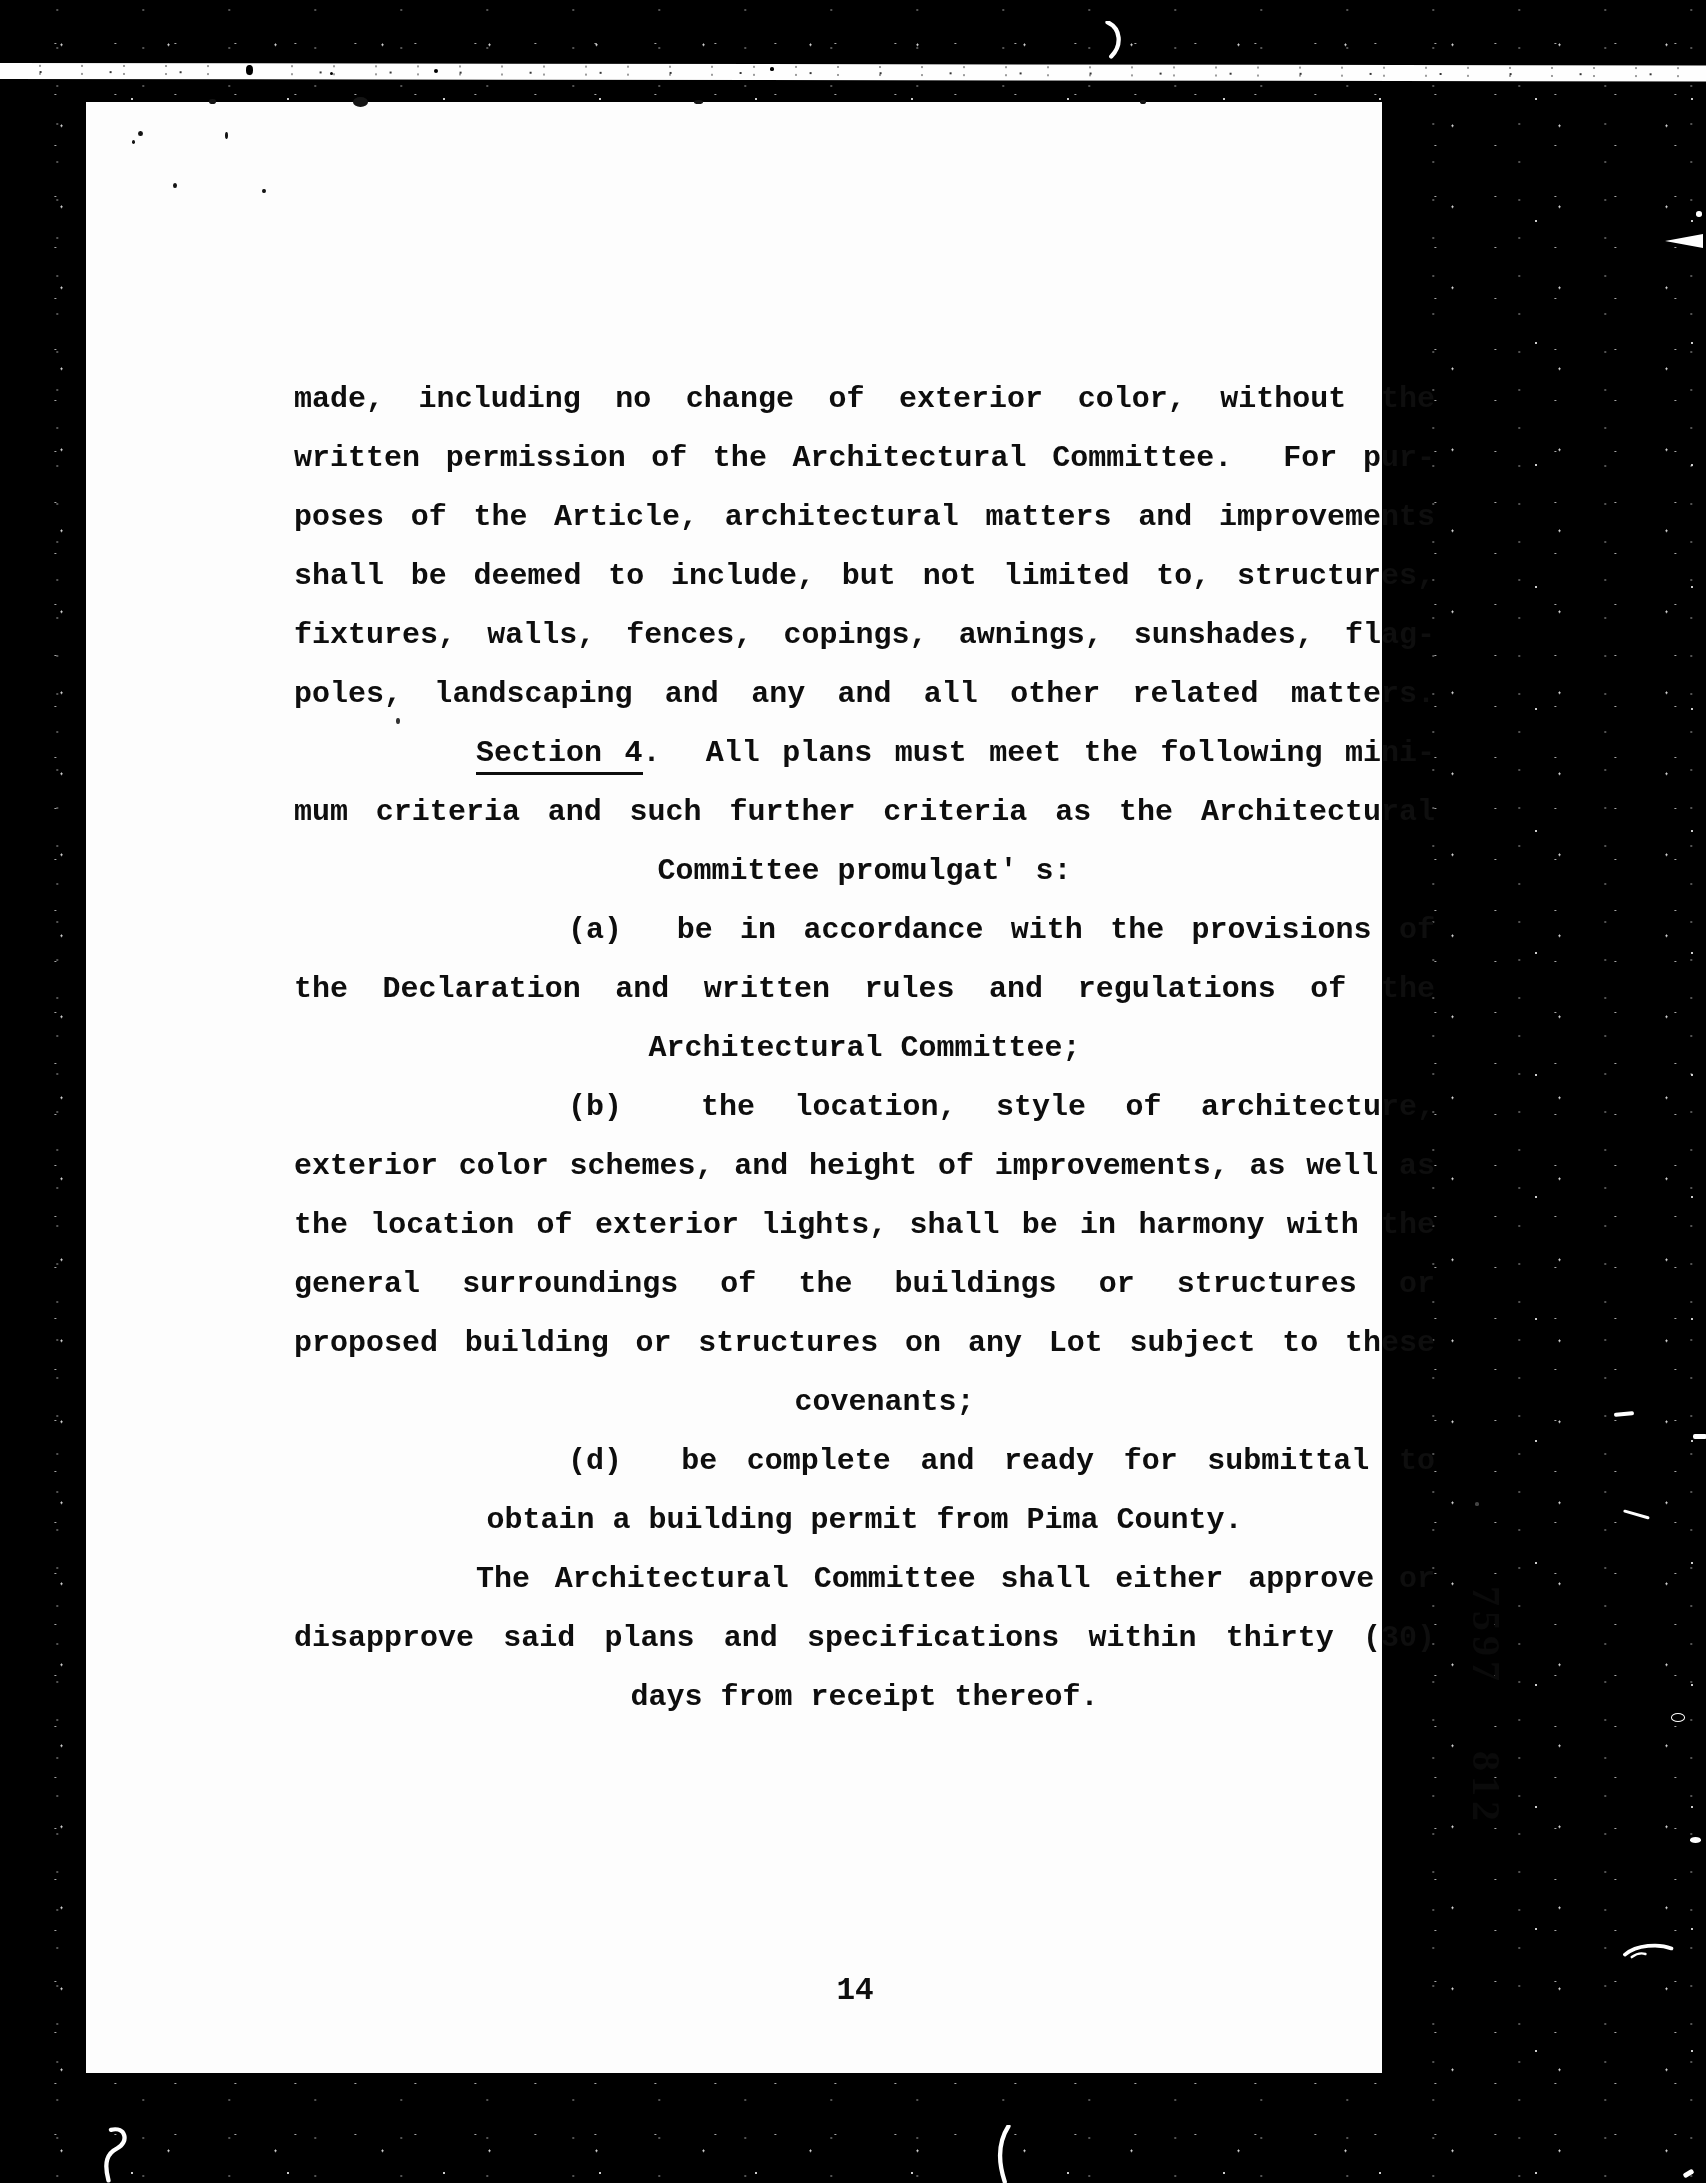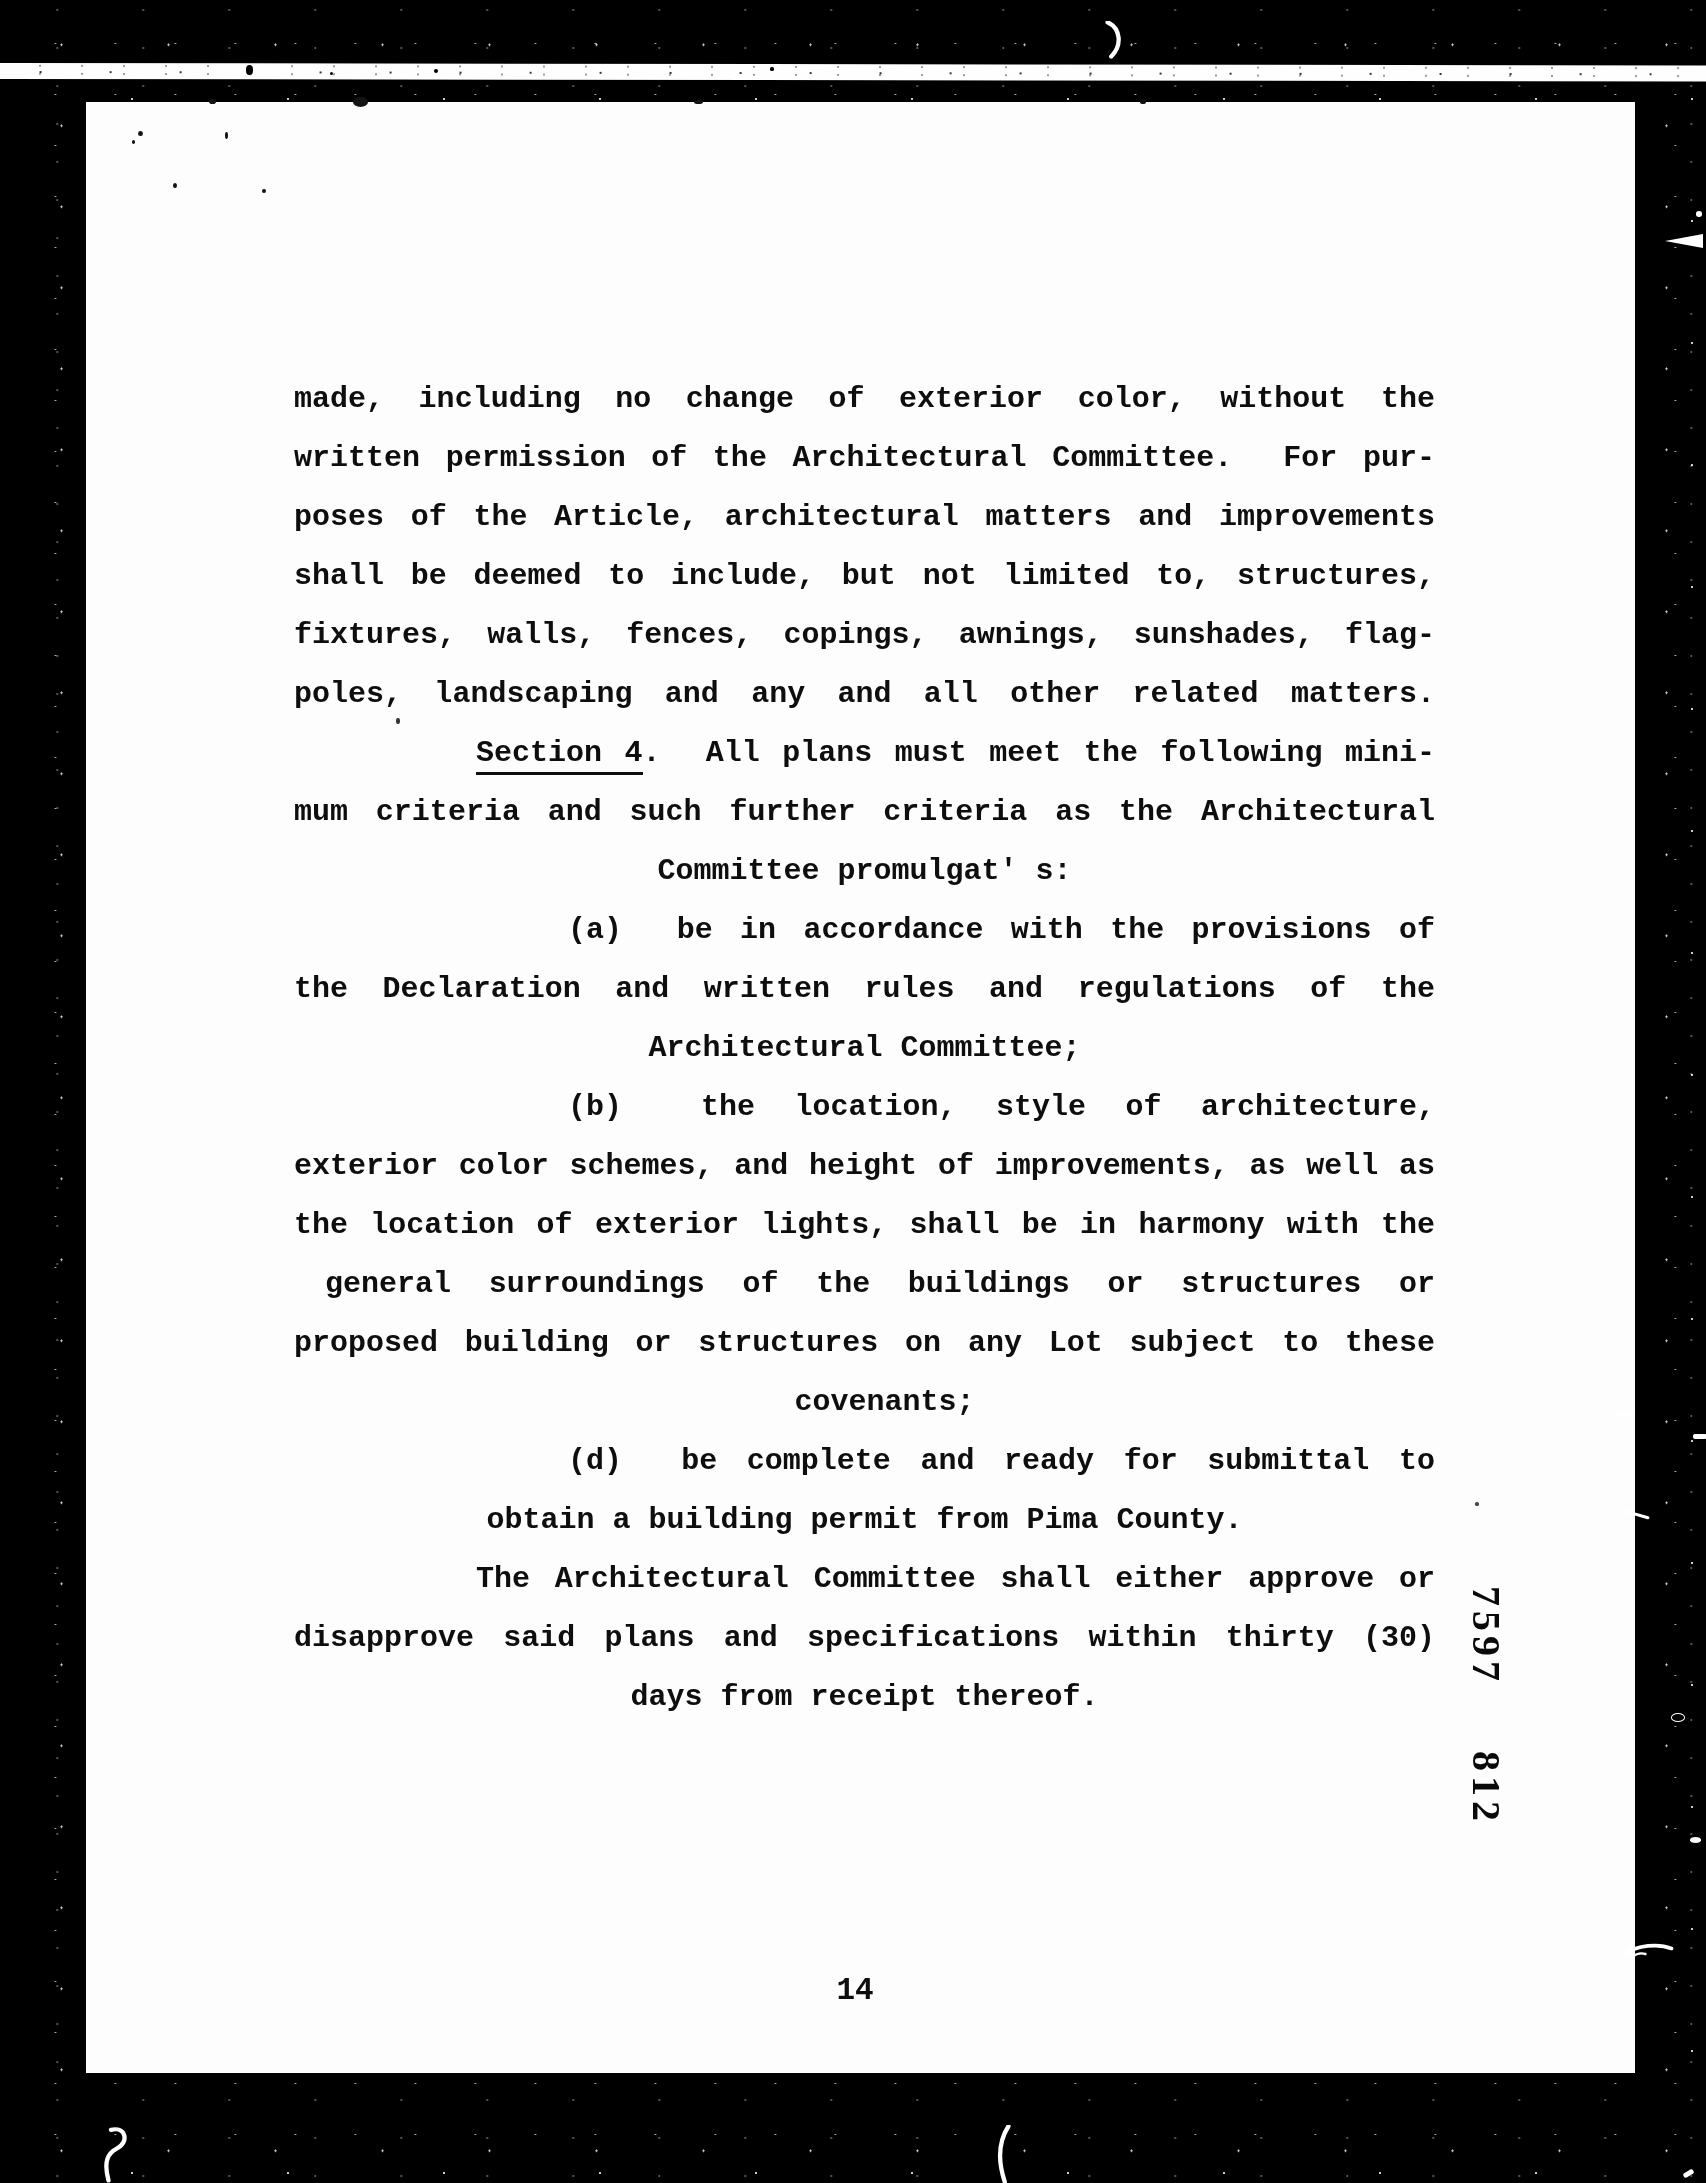--- a/index.html
+++ b/index.html
@@ -19,21 +19,21 @@
 
   
   .film-strip{position:absolute;left:0;top:63px;width:1707px;height:15.5px;background:#fefefe;
     transform:rotate(0.08deg);transform-origin:left center;}
   .film-strip::after{content:"";position:absolute;inset:0;
     background-image:radial-gradient(circle,rgba(0,0,0,.8) 0 0.7px,transparent 1.1px),
                      radial-gradient(circle,rgba(0,0,0,.6) 0 0.6px,transparent 0.9px);
     background-size:70px 11.8px,42px 8px;background-position:5.6px 3.1px,19px 6.8px;}
 
   
-  .page{position:absolute;left:86px;top:102px;width:1549px;height:1971px;background:#fdfdfd;}
+  .page{position:absolute;left:86px;top:102px;width:1296px;height:1971px;background:#fdfdfd;}
 
   .text-body{position:absolute;left:208px;top:268px;width:1141px;}
   .line{height:59px;line-height:59px;font-size:30px;font-weight:700;color:#0e0e0e;
         white-space:pre-wrap;text-align:center;letter-spacing:0;}
   .line.j{text-align:justify;text-align-last:justify;text-justify:inter-word;}
   .line .u{border-bottom:3.1px solid #0e0e0e;padding-bottom:1.9px;}
 
   .page-number{position:absolute;left:713px;top:1861px;width:112px;height:56px;line-height:56px;
         text-align:center;font-size:31px;font-weight:700;color:#0e0e0e;}
 
@@ -91,21 +91,21 @@
       <div class="line j" style="padding-left: 0px;">poles, landscaping and any and all other related matters.</div>
       <div class="line j" style="padding-left: 182px;"><span class="u">Section 4</span><span>.  All plans must meet the following mini-</span></div>
       <div class="line j" style="padding-left: 0px;">mum criteria and such further criteria as the Architectural</div>
       <div class="line" style="padding-left: 0px;">Committee promulgat' s:</div>
       <div class="line j" style="padding-left: 274px;">(a)  be in accordance with the provisions of</div>
       <div class="line j" style="padding-left: 0px;">the Declaration and written rules and regulations of the</div>
       <div class="line" style="padding-left: 0px;">Architectural Committee;</div>
       <div class="line j" style="padding-left: 274px;">(b)  the location, style of architecture,</div>
       <div class="line j" style="padding-left: 0px;">exterior color schemes, and height of improvements, as well as</div>
       <div class="line j" style="padding-left: 0px;">the location of exterior lights, shall be in harmony with the</div>
-      <div class="line j" style="padding-left: 0px; margin-left: 31px;">general surroundings of the buildings or structures or</div>
+      <div class="line j" style="padding-left: 0px;">general surroundings of the buildings or structures or</div>
       <div class="line j" style="padding-left: 0px;">proposed building or structures on any Lot subject to these</div>
       <div class="line" style="padding-left: 0px; margin-left: 40px;">covenants;</div>
       <div class="line j" style="padding-left: 274px;">(d)  be complete and ready for submittal to</div>
       <div class="line" style="padding-left: 0px;">obtain a building permit from Pima County.</div>
       <div class="line j" style="padding-left: 182px;">The Architectural Committee shall either approve or</div>
       <div class="line j" style="padding-left: 0px;">disapprove said plans and specifications within thirty (30)</div>
       <div class="line" style="padding-left: 0px;">days from receipt thereof.</div>
     </div>
 
   <div class="page-number">14</div>

